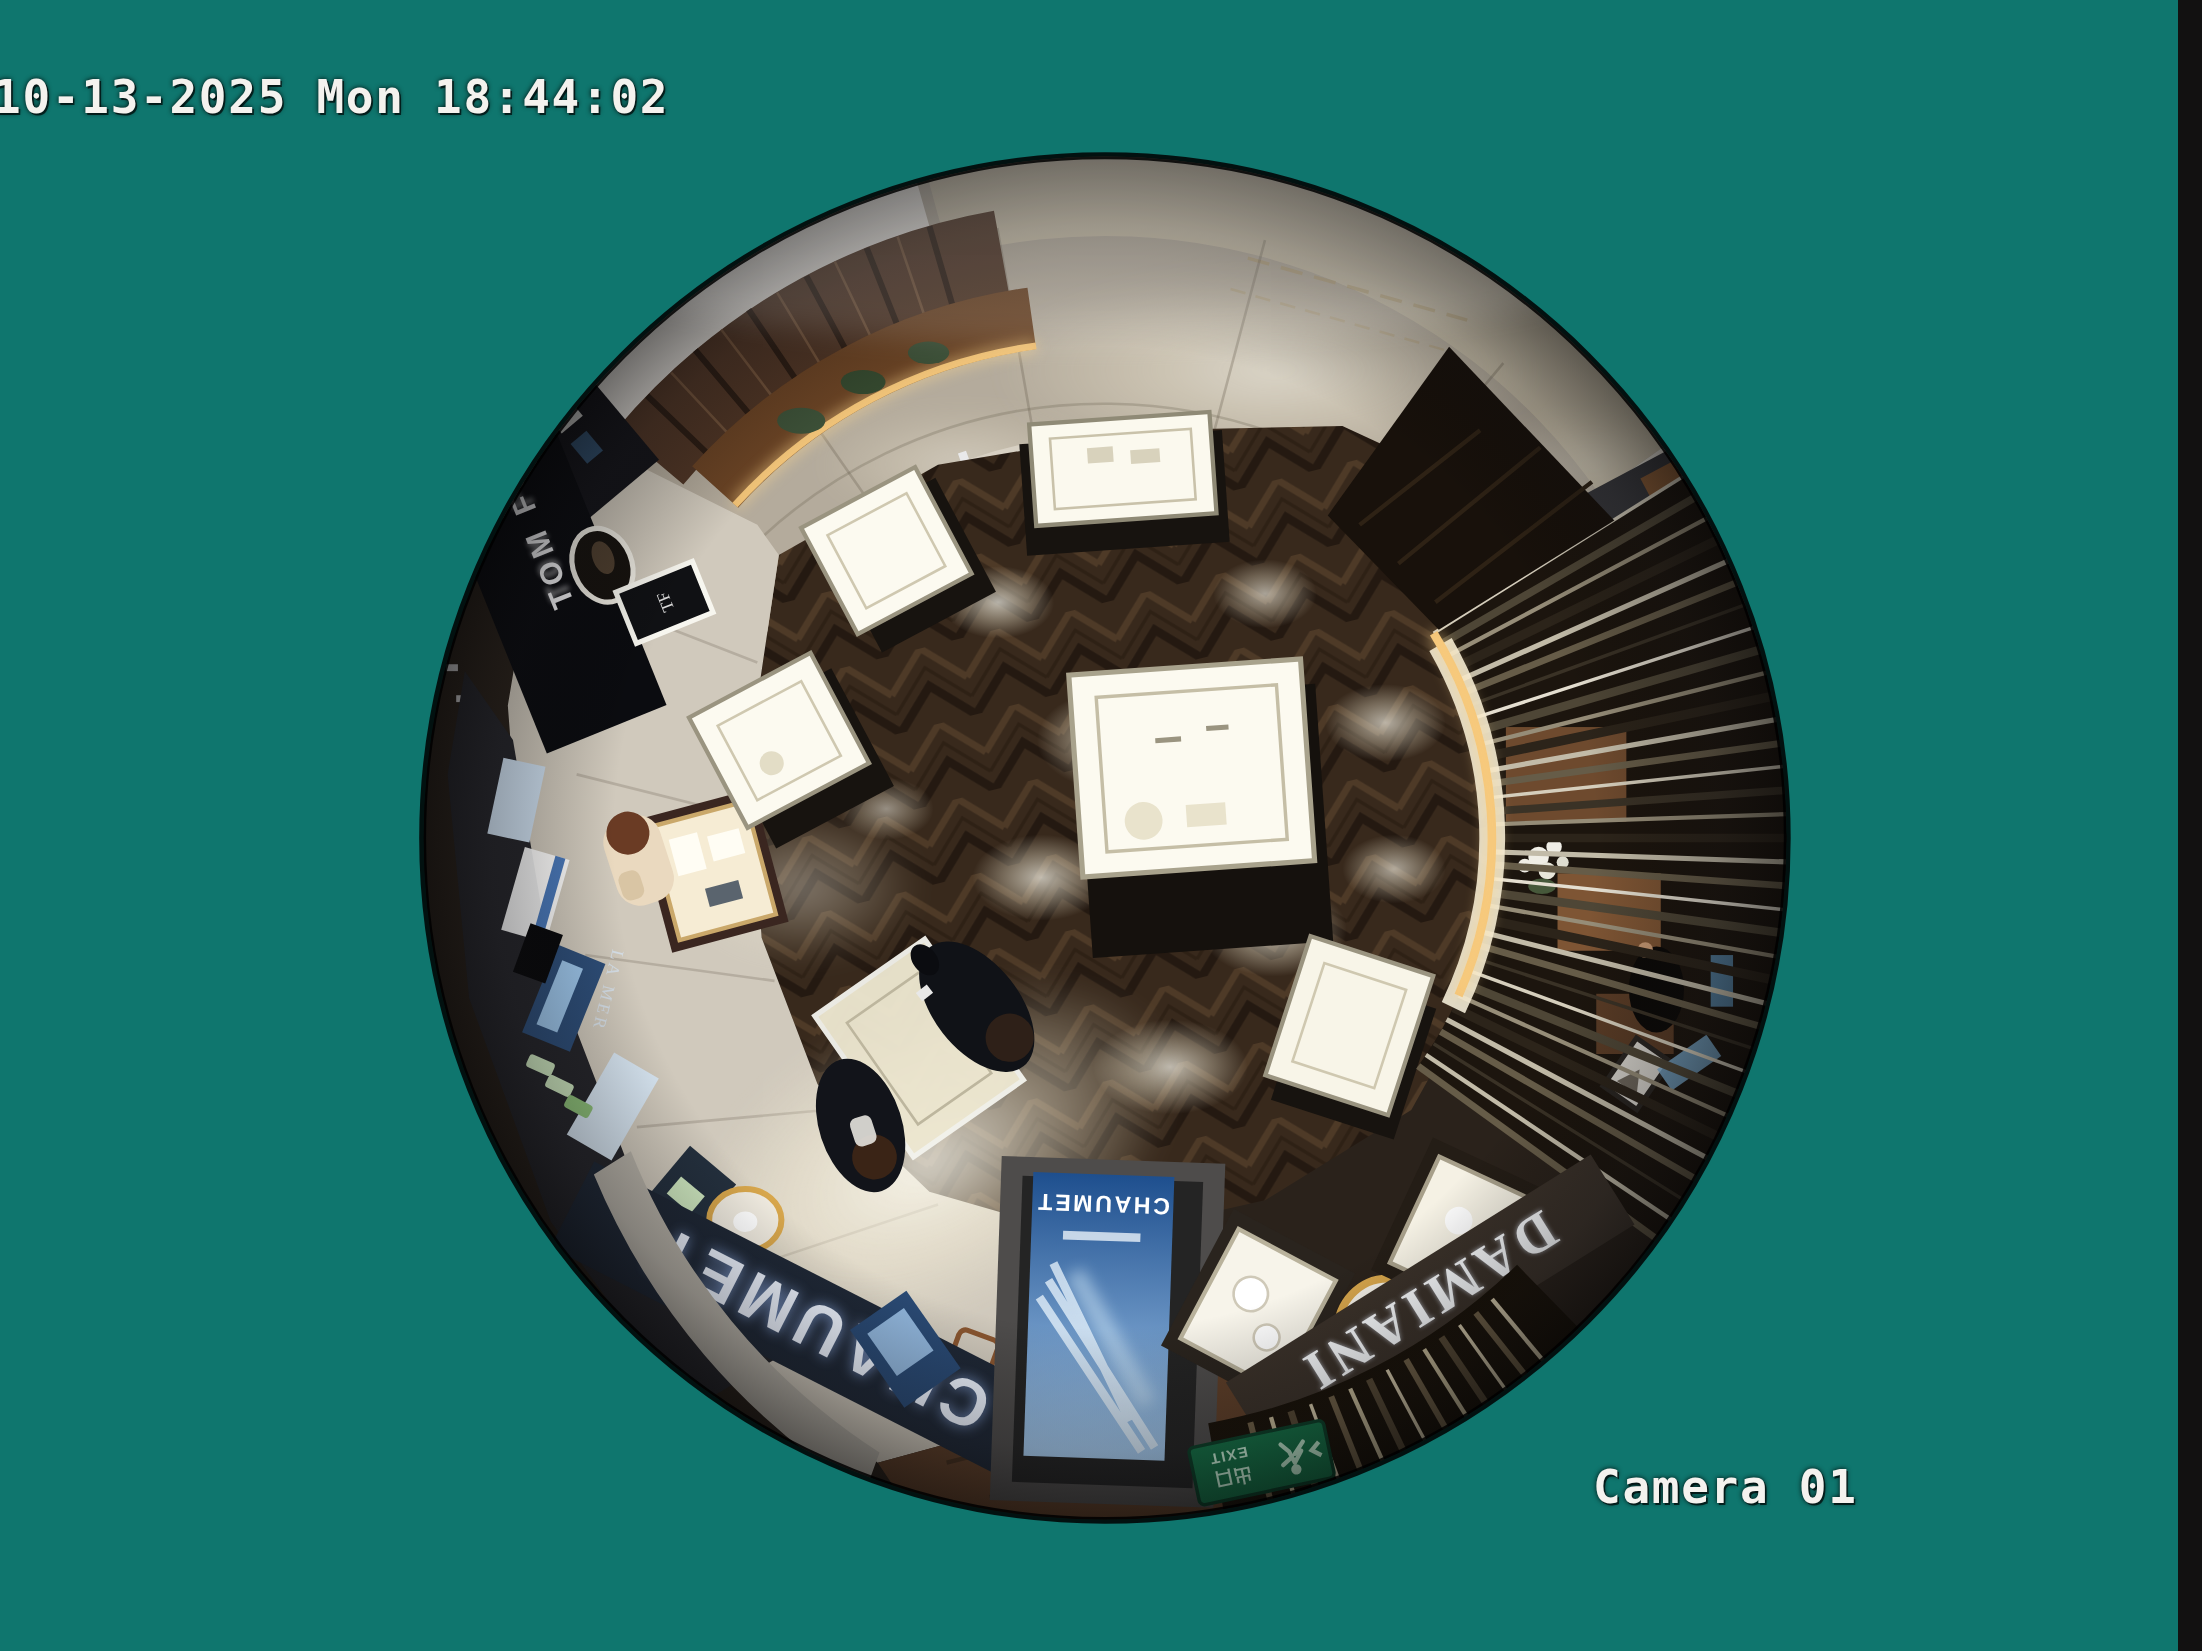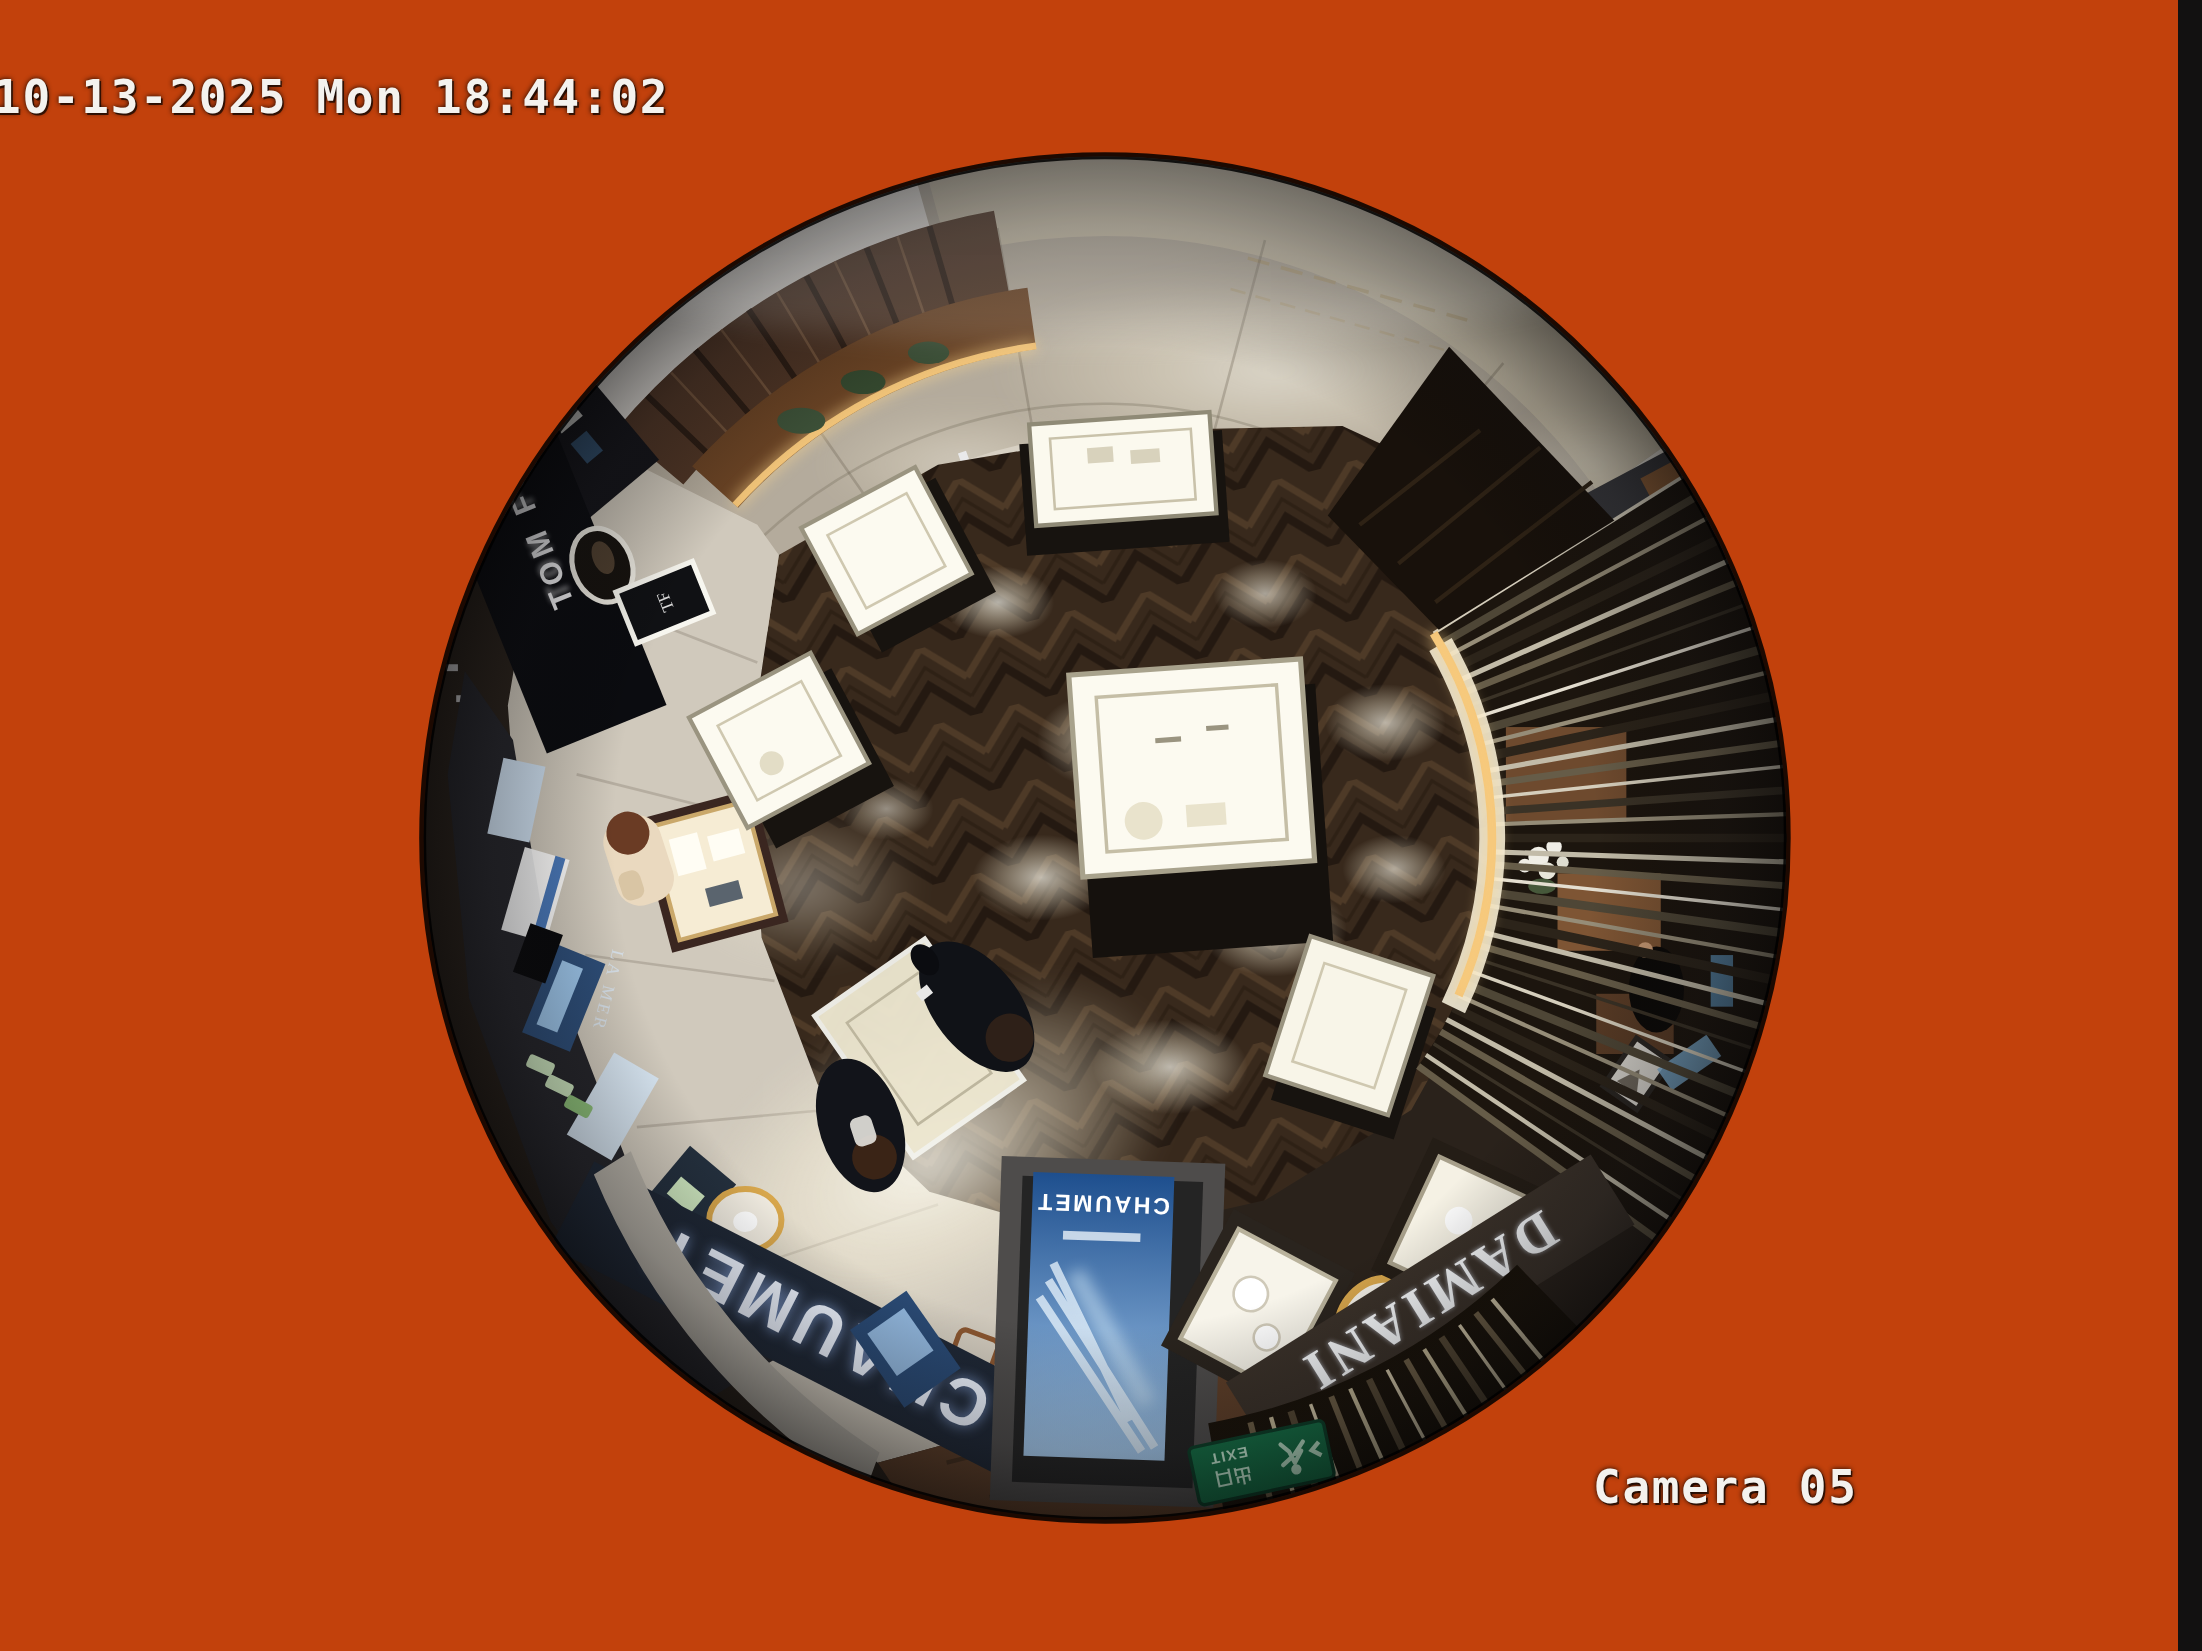--- a/index.html
+++ b/index.html
@@ -1,16 +1,16 @@
 <!DOCTYPE html>
 <html style="font-size:13.8px"><head>
 <meta charset="utf-8">
 <style>
   html,body{margin:0;padding:0;background:#121111;}
-  .stage{position:relative;width:2178px;height:1652px;background:#c2410c;overflow:hidden;
+  .stage{position:relative;width:2178px;height:1652px;background:#0f766e;overflow:hidden;
          font-family:"DejaVu Sans Mono",monospace;}
   .stage svg{position:absolute;left:0;top:0;}
   .osd{position:absolute;color:#f4f2ee;font-family:"DejaVu Sans Mono",monospace;
        font-weight:700;font-size:46px;line-height:1;letter-spacing:1.7px;
        text-shadow:1.7px 1.7px 0 rgba(0,0,0,.65),0 0 5.2px rgba(0,0,0,.9);white-space:pre;}
   .osd-timestamp{left:-6.9px;top:74px;}
   .osd-camera{left:1593px;top:1464px;}
 </style>
 </head>
 <body>
@@ -455,16 +455,16 @@
       </g>
     </g>
 
     <circle cx="1284" cy="974" r="792" fill="url(#vig)"></circle>
     <ellipse cx="1280" cy="270" rx="680" ry="130" fill="#ffffff" opacity=".12" filter="url(#blur16)"></ellipse>
   </g>
   <circle cx="1284" cy="974" r="793" fill="none" stroke="rgba(0,0,0,.85)" stroke-width="8"></circle>
 </svg>
 
 <div class="osd osd-timestamp">10-13-2025 Mon 18:44:02</div>
-<div class="osd osd-camera">Camera 05</div>
+<div class="osd osd-camera">Camera 01</div>
 
 </div>
 
 
 </body></html>

